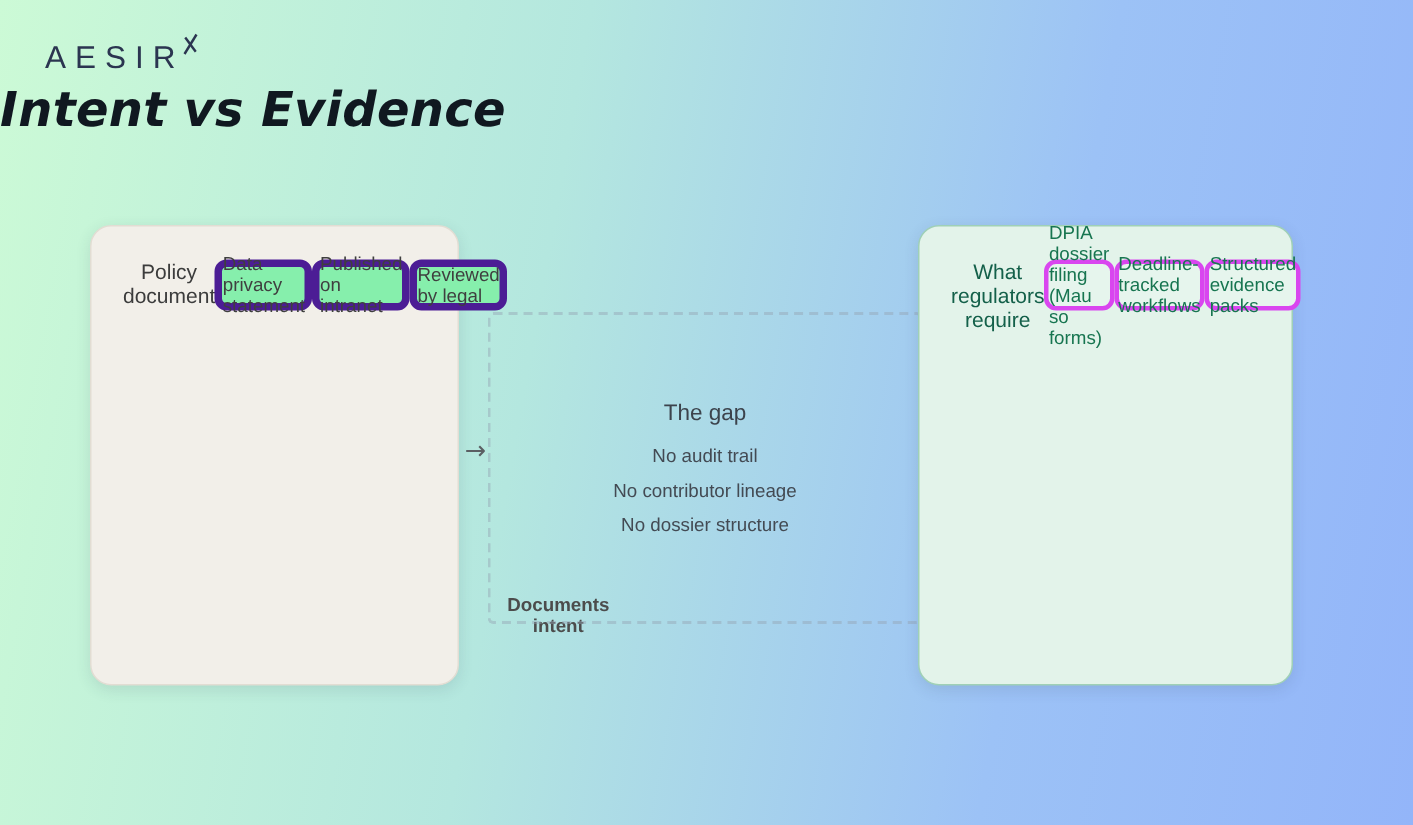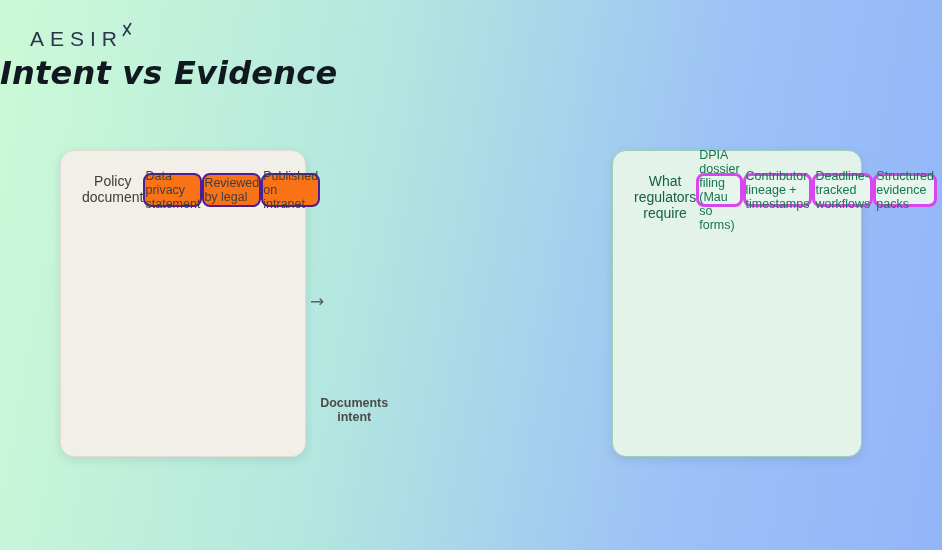--- a/index.html
+++ b/index.html
@@ -76,22 +76,22 @@
   .card-item {
     border-radius: 8px;
     height: 34px;
     display: flex;
     align-items: center;
     justify-content: center;
     font-size: 12.5px;
     margin-bottom: 12px;
   }
   .card-left .card-item {
-    background: #f97316;
-    border: 2px solid #4c1d95;
+    background: #86efac;
+    border: 5px solid #4c1d95;
     color: #3f3f3f;
   }
   .card-right .card-item {
     background: #e6f5ed;
     border: 3px solid #d946ef;
     color: #177550;
   }
   .card-footer {
     margin-top: auto;
     text-align: center;
@@ -149,31 +149,36 @@
         <line x1="2.5" y1="3" x2="9.5" y2="12.5" stroke="#2b3550" stroke-width="1.6"></line>
       </svg>
     </span>
   </div>
 
   <div class="page-title">Intent vs Evidence</div>
 
   <div class="card card-left">
     <div class="card-heading">Policy document</div>
     <div class="card-item">Data privacy statement</div>
+    <div class="card-item">Published on intranet</div>
     <div class="card-item">Reviewed by legal</div>
-    <div class="card-item">Published on intranet</div>
     <div class="card-footer">Documents intent</div>
   </div>
 
   <div class="flow-arrow arrow-1">→</div>
 
+  <div class="gap-box">
+    <div class="gap-heading">The gap</div>
+    <div class="gap-line">No audit trail</div>
+    <div class="gap-line">No contributor lineage</div>
+    <div class="gap-line">No dossier structure</div>
+  </div>
 
   <div class="flow-arrow arrow-2">→</div>
 
   <div class="card card-right">
     <div class="card-heading">What regulators require</div>
     <div class="card-item">DPIA dossier filing (Mau so forms)</div>
-    <div class="card-item">Contributor lineage + timestamps</div>
     <div class="card-item">Deadline-tracked workflows</div>
     <div class="card-item">Structured evidence packs</div>
   </div>
 
 </div>
 
 </body></html>

